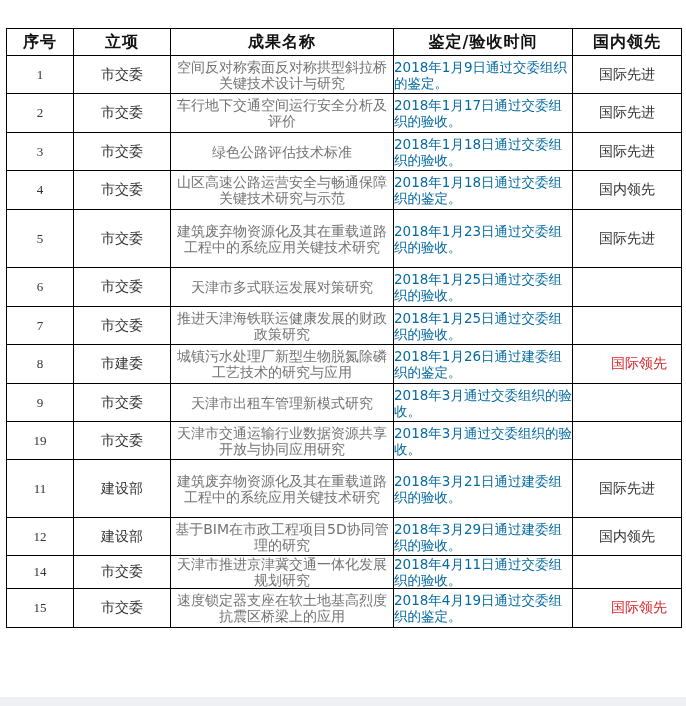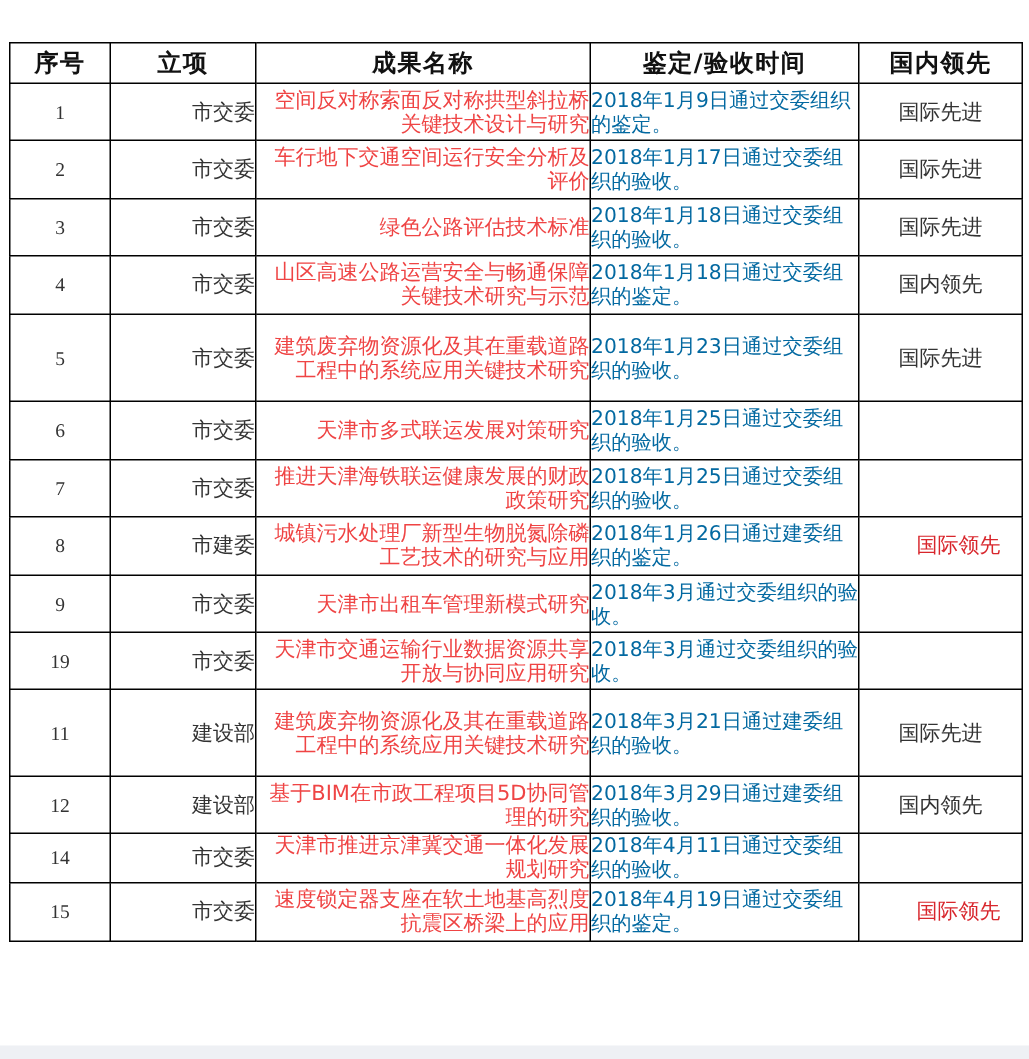--- a/index.html
+++ b/index.html
@@ -13,22 +13,22 @@
       border-collapse: collapse; table-layout: fixed; width: 675px;
     }
     table.results th, table.results td {
       border: 1px solid #000; padding: 0; vertical-align: middle; overflow: hidden;
     }
     table.results th {
       height: 26px; font-size: 16px; font-weight: bold; color: #111; text-align: center;
       font-family: "DejaVu Serif", serif; letter-spacing: 1px;
     }
     td.c-idx { text-align: center; font-size: 13px; color: #333; font-family: "Liberation Serif", serif; }
-    td.c-proj { text-align: right; font-size: 14px; color: #333; font-family: Liberation Sans, sans-serif; }
-    td.c-name { text-align: right; font-size: 14px; line-height: 16px; color: #ef4444; padding-left: 5px; padding-right: 2px; font-family: "DejaVu Sans", sans-serif; }
+    td.c-proj { text-align: center; font-size: 14px; color: #333; font-family: Liberation Sans, sans-serif; }
+    td.c-name { text-align: center; font-size: 14px; line-height: 16px; color: #737373; padding-left: 5px; padding-right: 2px; font-family: "DejaVu Sans", sans-serif; }
     td.c-date { text-align: left; font-size: 13.5px; line-height: 16px; color: #0369a1; padding-left: 5px; padding-right: 2px; font-family: "DejaVu Sans", sans-serif; }
     td.c-level { text-align: center; font-size: 14px; color: #333; font-family: "DejaVu Sans", sans-serif; }
     td.c-level.red { color: #d8262c; padding-left: 24px; }
   </style>
 </head>
 <body>
 
 <table class="results">
   <colgroup>
     <col style="width:67px">

